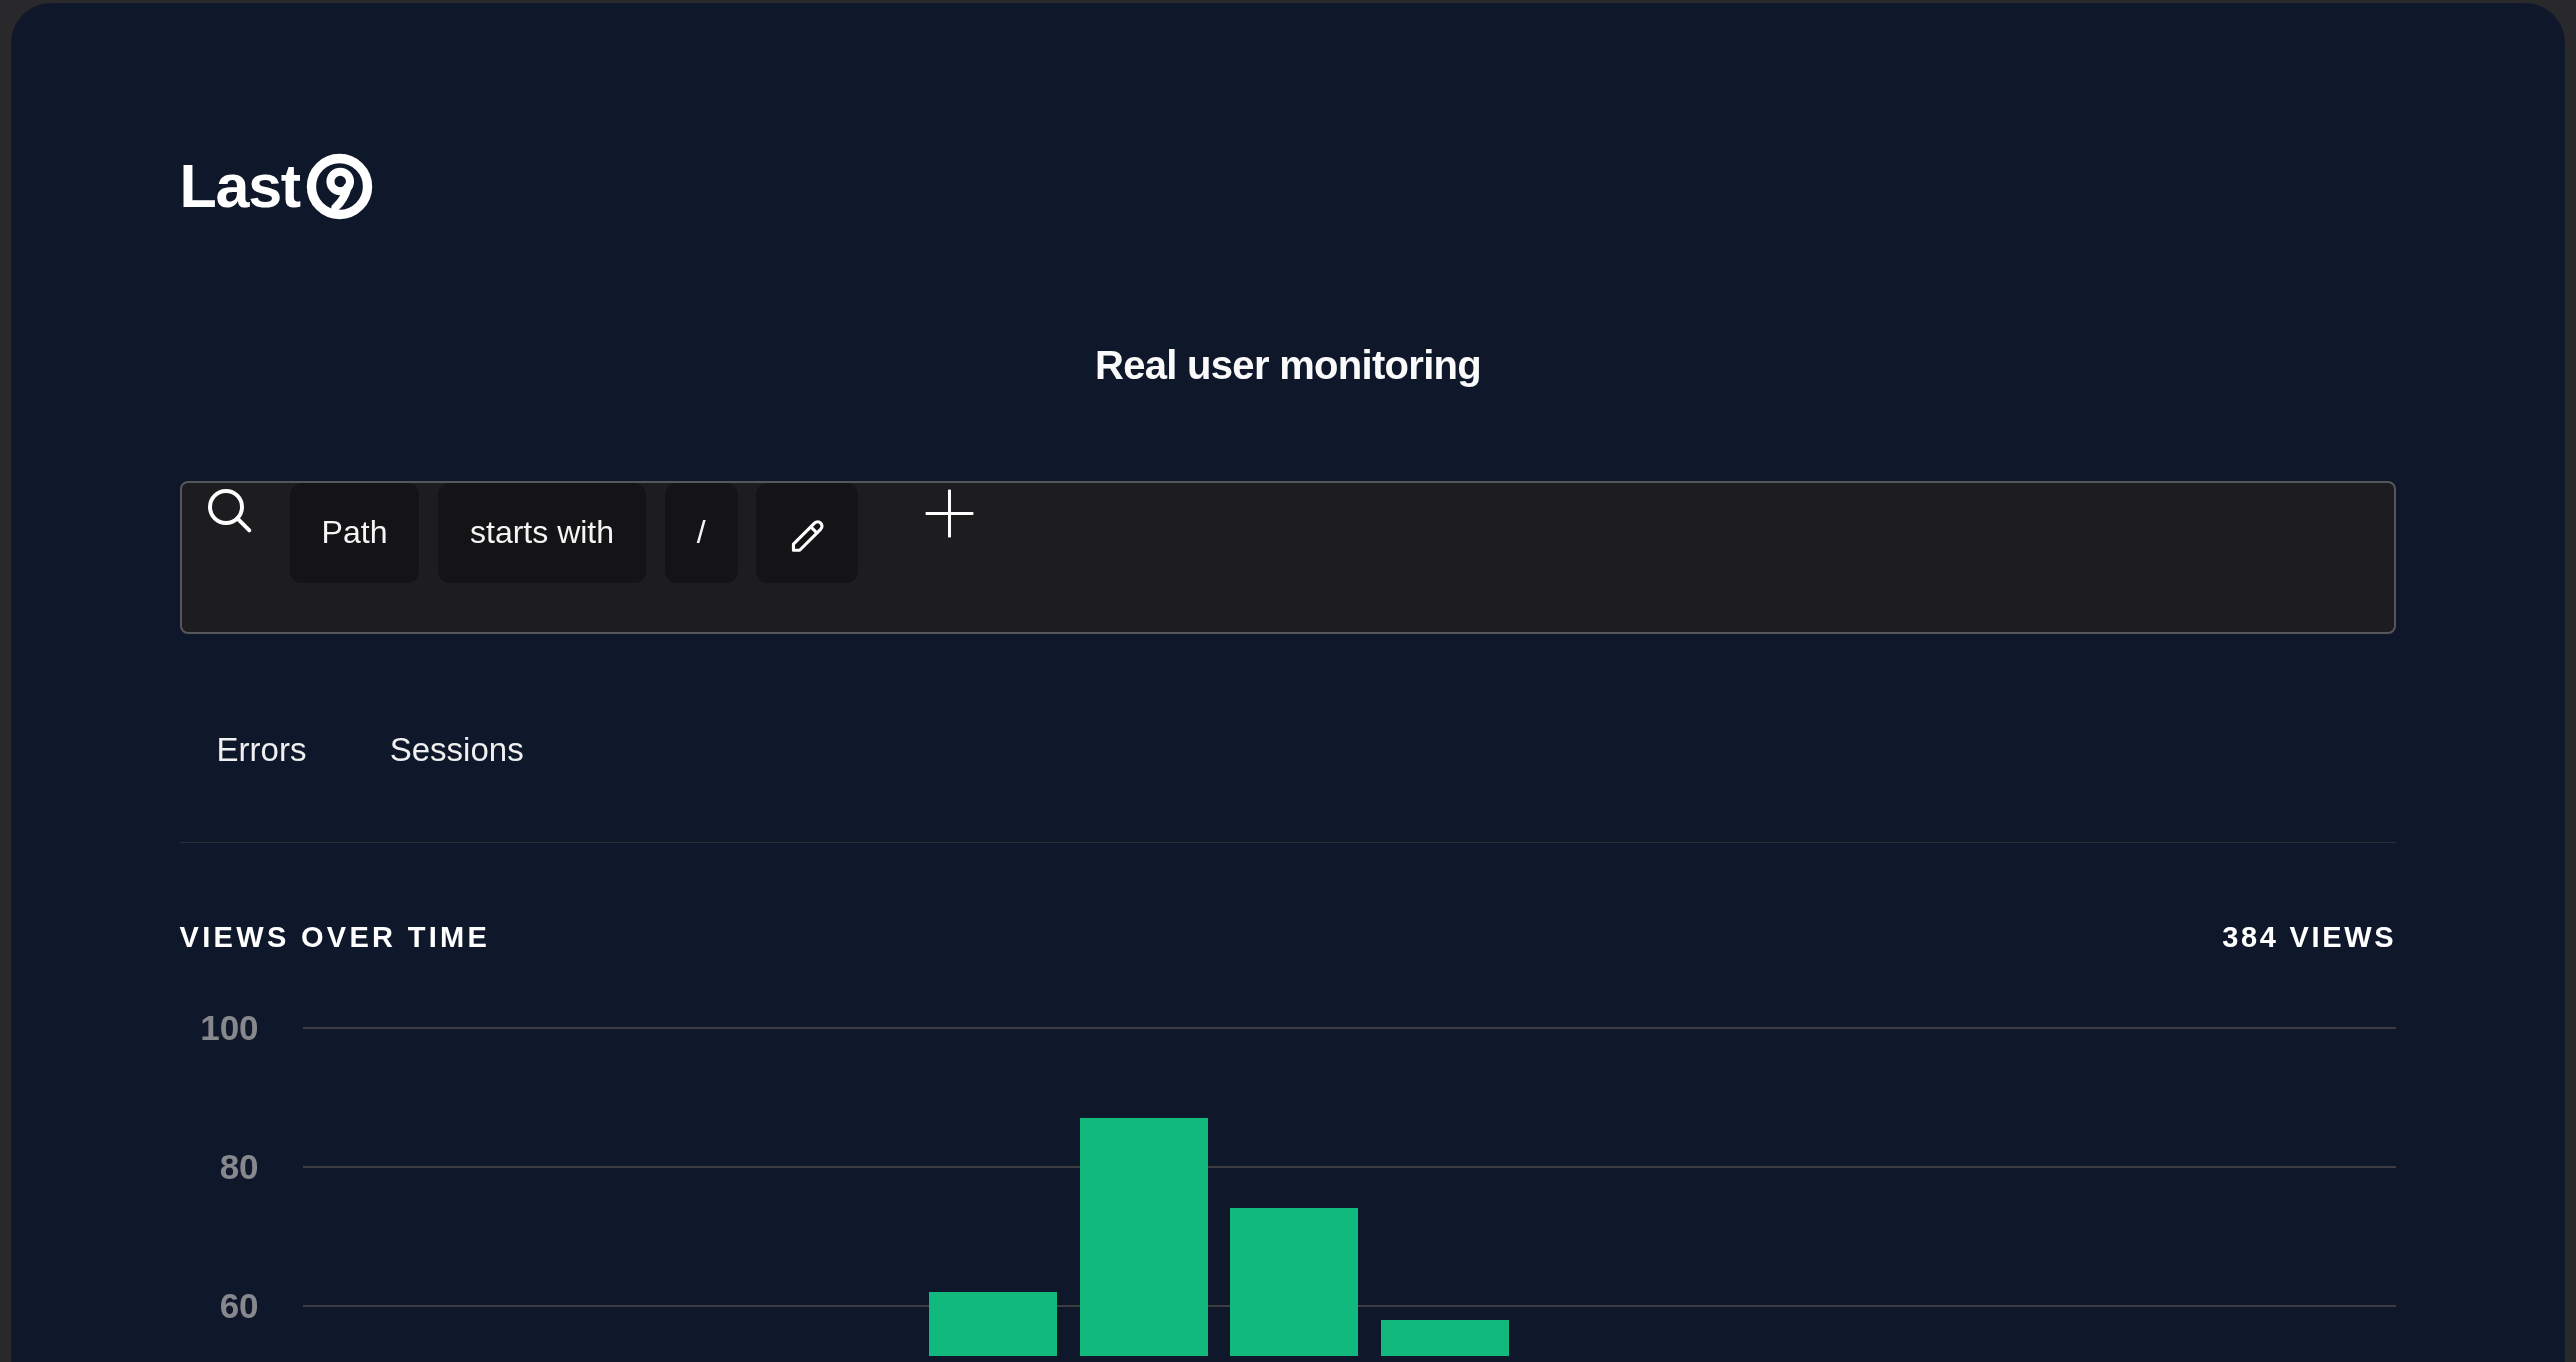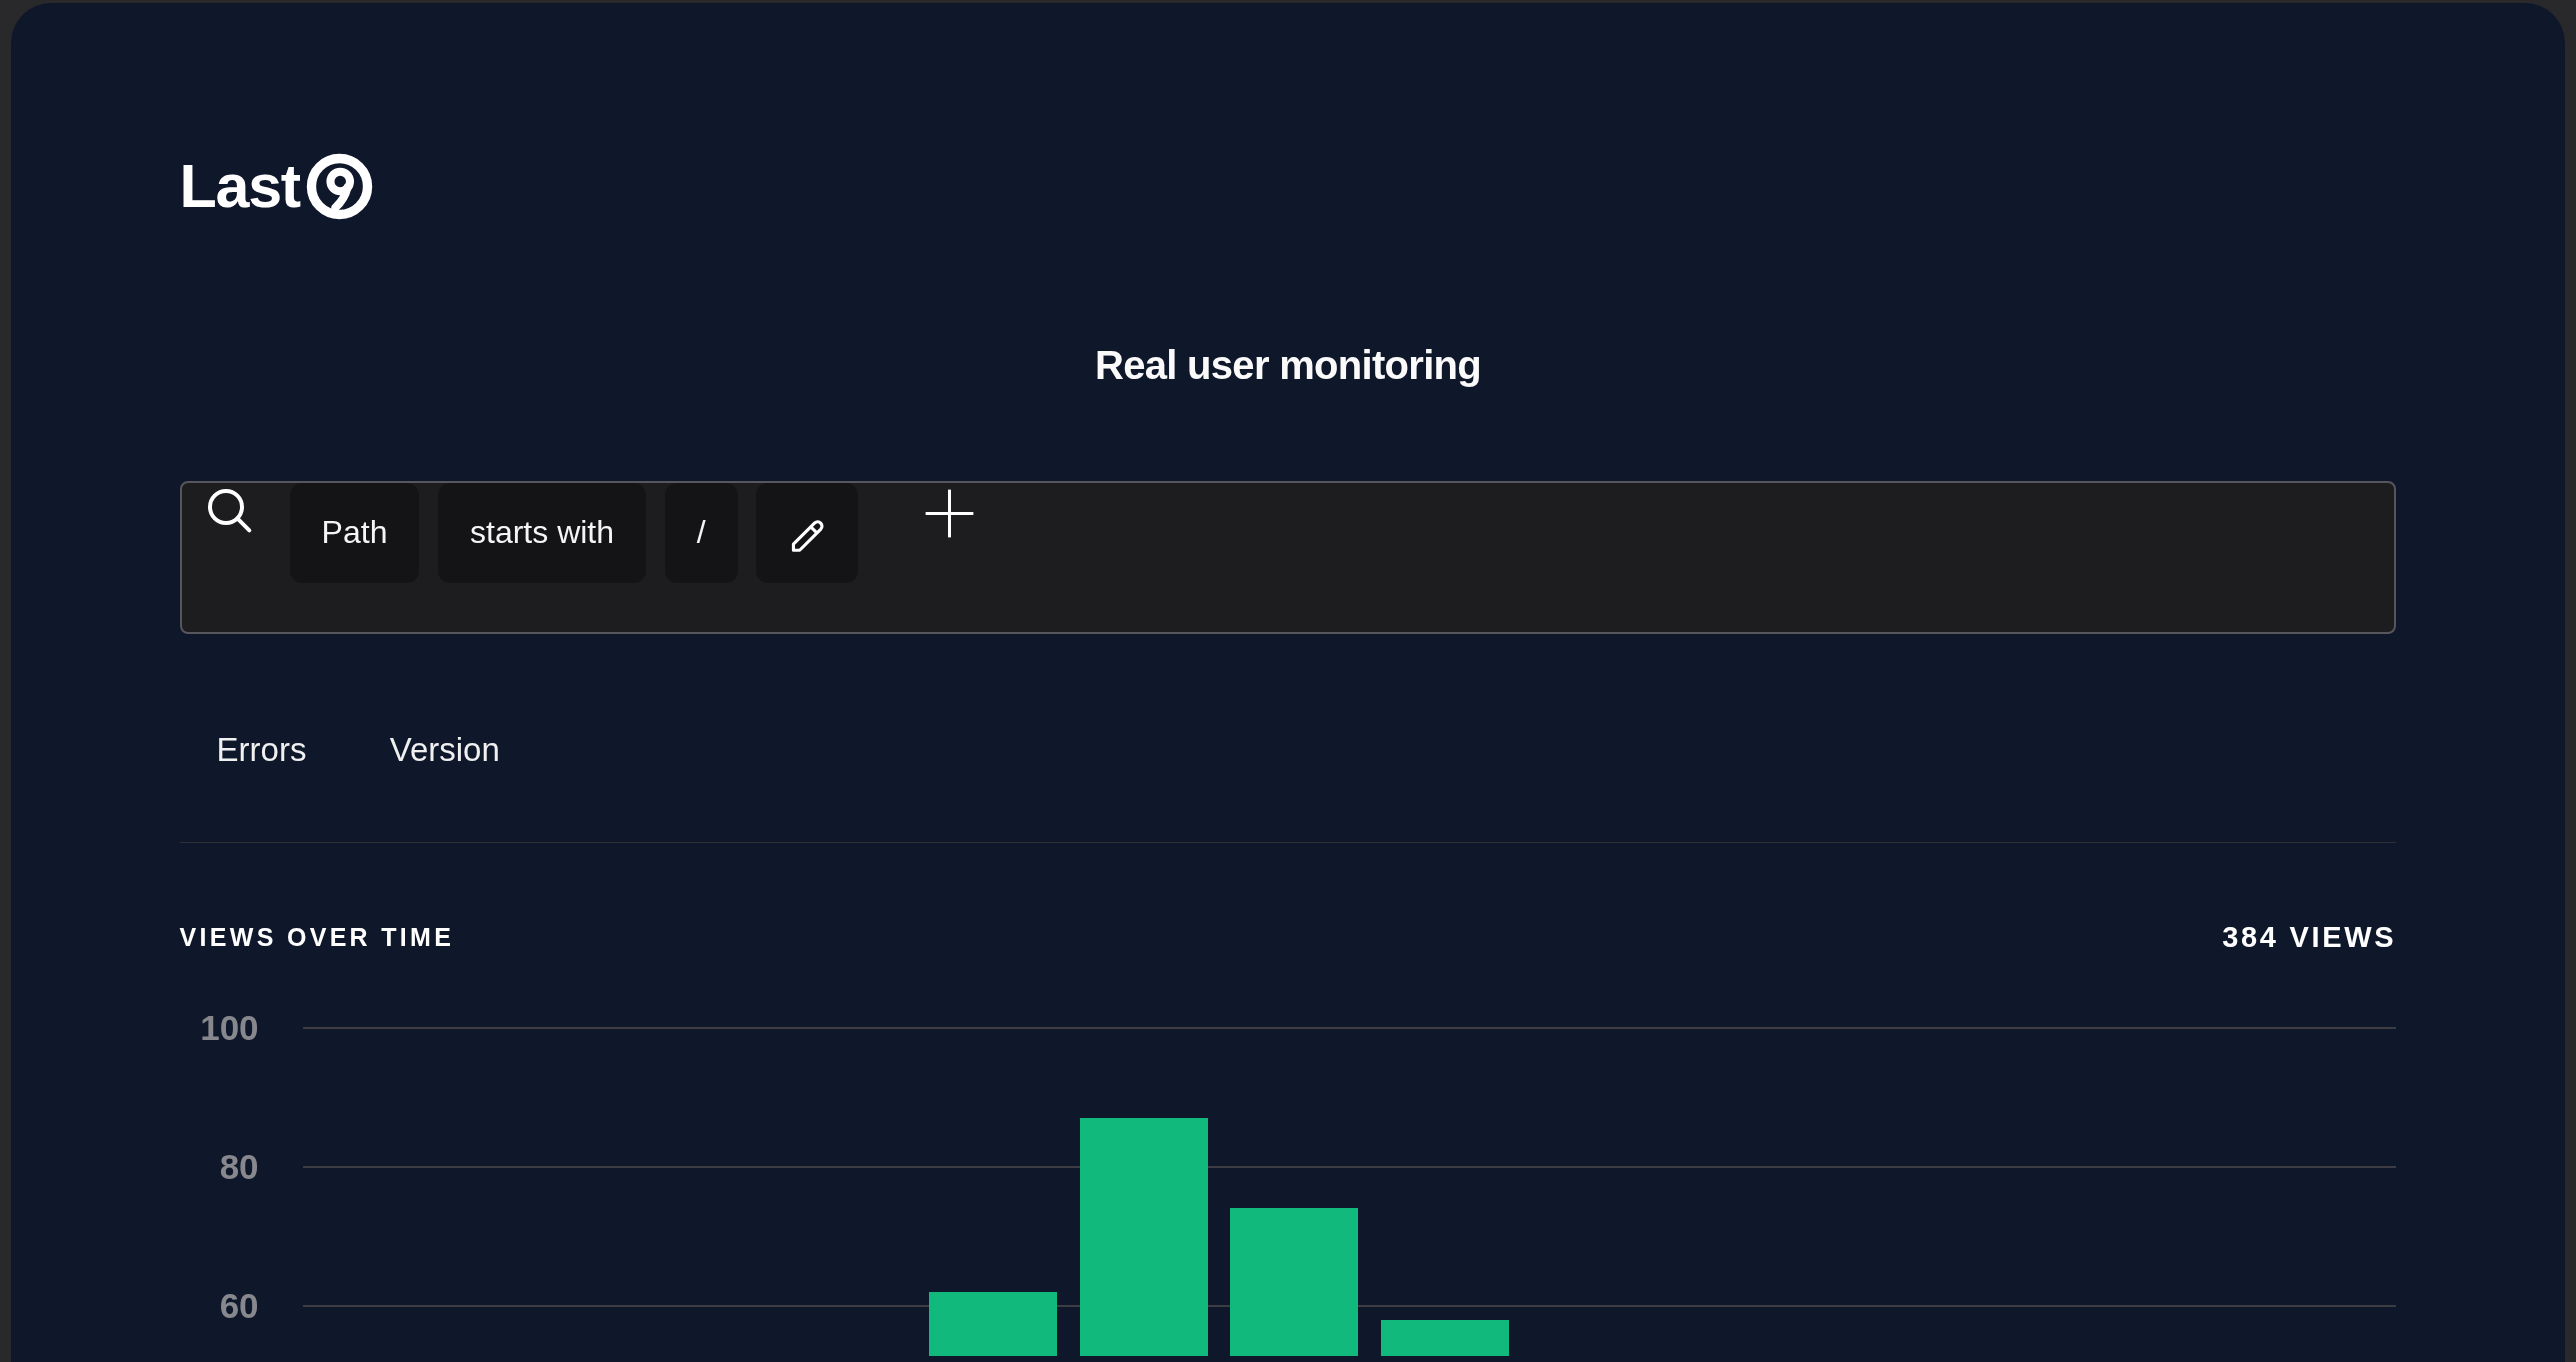--- a/index.html
+++ b/index.html
@@ -49,21 +49,21 @@
   .plus-wrap{margin-left:61px;cursor:pointer;display:flex;align-items:center;}
   
   .tabs-row{display:flex;align-items:center;margin-top:72px;height:89px;}
   .tab{color:#f0f0f0;font-size:33px;font-weight:500;padding:0 37px;height:89px;
     display:flex;align-items:center;border-radius:12px;cursor:pointer;}
   .tab.active{background:#242428;font-weight:600;}
   .tab + .tab{margin-left:9.3px;}
   .divider{margin-top:47px;height:1.3px;background:#2f2f33;}
   
   .chart-header{display:flex;align-items:center;justify-content:space-between;margin-top:77px;height:35px;}
-  .chart-title{color:#fff;font-size:25px;font-weight:700;letter-spacing:3.3px;}
+  .chart-title{color:#fff;font-size:29px;font-weight:700;letter-spacing:3.3px;}
   .chart-total{color:#fff;font-size:29px;font-weight:700;letter-spacing:2.7px;}
   
   .chart{position:relative;margin-top:28px;height:373px;overflow:hidden;}
   .gridline{position:absolute;right:0;height:2px;background:#3c3c42;}
   .y-tick{position:absolute;left:0;width:79px;text-align:right;transform:translateY(-50%);
     color:#87878e;font-size:35px;font-weight:600;}
   .bar{position:absolute;background:#12b97c;}
 </style>
 </head>
 <body>
@@ -107,21 +107,21 @@
     </div>
   </div>
 
   <div class="tabs-row">
 
   <div class="tab">
     <span>Errors</span>
   </div>
 
   <div class="tab">
-    <span>Version</span>
+    <span>Sessions</span>
   </div>
 </div>
 
   <div class="divider"></div>
 
   <div class="chart-header">
     <div class="chart-title">VIEWS OVER TIME</div>
     <div class="chart-total">384 VIEWS</div>
   </div>
 

